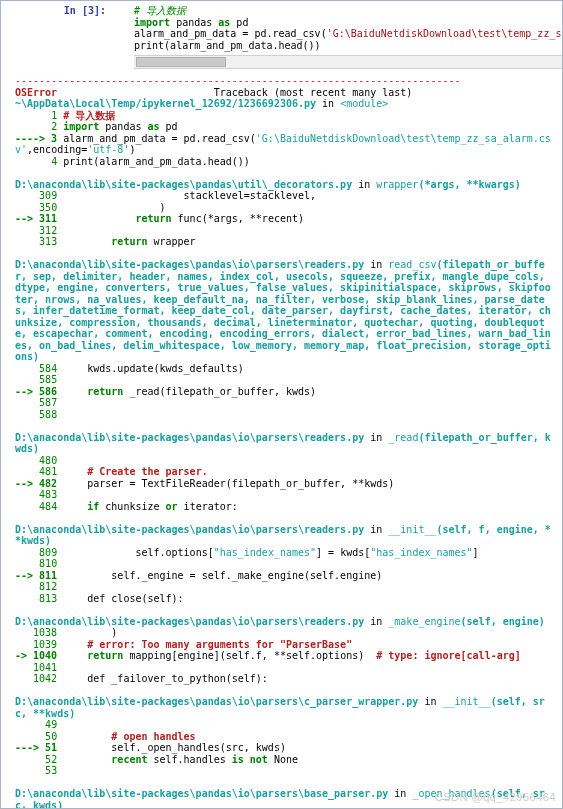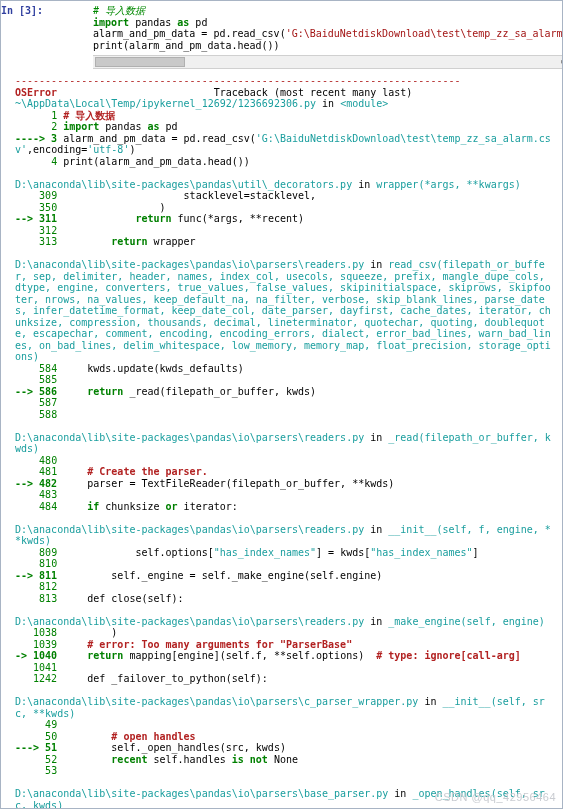--- a/index.html
+++ b/index.html
@@ -1,32 +1,32 @@
 <!DOCTYPE html>
 <html><head>
 <meta charset="utf-8">
 <style>
   body { margin:0; padding:0; font-family:"Consolas","Menlo","DejaVu Sans Mono",monospace; font-size:10px; line-height:1.15; background:#fff;}
   .page { width:563px; height:809px; border:1px solid #a8b4c4; box-sizing:border-box; overflow:hidden; position:relative;}
   .cell { display:flex; }
-  .prompt { flex:0 0 72px; padding:4px 8px 0 0; text-align:left; box-sizing:border-box;}
+  .prompt { flex:0 0 72px; padding:4px 8px 0 0; text-align:right; box-sizing:border-box;margin-left:41px;}
   .prompt span { color:#303F9F; font-weight:bold;}
   .codewrap { flex:1; padding-top:4px;margin-left:20px; }
   .scrollbox { overflow-x:hidden; padding-bottom:2px;}
   .hbar { height:12px; background:#f0f0f0; border:1px solid #d0d0d0; border-left:none; border-right:none; position:relative; margin:2px 0 6px 0;}
   .hbar .thumb { position:absolute; left:2px; top:1px; height:8px; width:88px; background:#c9c9c9; border:1px solid #b0b0b0;}
   .hbar .arrow { position:absolute; top:0; width:12px; height:10px; color:#888; font-size:9px; text-align:center;}
   .hbar .arrow.l{left:-1px}.hbar .arrow.r{right:-1px}
   .out { padding:0 6px 4px 14px; font-family:"Consolas","Menlo",monospace; }
   .pre { white-space:pre; }
   .prew{ white-space:pre-wrap; word-break:break-all;}
   .c-green{color:#008000;font-weight:bold;}
   .c-greenp{color:#008000;}
   .c-cyan{color:#1a9e9e;}
-  .c-cyanb{color:#1a9e9e;font-weight:normal;}
+  .c-cyanb{color:#1a9e9e;font-weight:bold;}
   .c-red{color:#b22222;}
   .c-redb{color:#b22222;font-weight:bold;text-align:right;}
   .c-str{color:#a31515;}
   .c-comm{color:#008800;font-style:italic;}
   .watermark{ position:absolute; right:6px; bottom:4px; color:#c9ccd1; font-size:11px; font-family:Arial,sans-serif; letter-spacing:0.5px;}
 </style>
 </head>
 <body>
 
 <div class="page">
@@ -80,21 +80,21 @@
 <span class="c-greenp">    810</span>
 <span class="c-green">--&gt; 811</span><span>         self._engine = self._make_engine(self.engine)</span>
 <span class="c-greenp">    812</span>
 <span class="c-greenp">    813</span><span>     def close(self):</span>
 
 <span class="c-cyanb">D:\anaconda\lib\site-packages\pandas\io\parsers\readers.py</span><span> in </span><span class="c-cyan">_make_engine</span><span class="c-cyanb">(self, engine)</span>
 <span class="c-greenp">   1038</span><span>         )</span>
 <span class="c-greenp">   1039</span><span class="c-redb">     # error: Too many arguments for "ParserBase"</span>
 <span class="c-green">-&gt; 1040</span><span>     </span><span class="c-green">return</span><span> mapping[engine](self.f, **self.options)  </span><span class="c-redb"># type: ignore[call-arg]</span>
 <span class="c-greenp">   1041</span>
-<span class="c-greenp">   1242</span><span>     def _failover_to_python(self):</span>
+<span class="c-greenp">   1042</span><span>     def _failover_to_python(self):</span>
 
 <span class="c-cyanb">D:\anaconda\lib\site-packages\pandas\io\parsers\c_parser_wrapper.py</span><span> in </span><span class="c-cyan">__init__</span><span class="c-cyanb">(self, src, **kwds)</span>
 <span class="c-greenp">     49</span>
 <span class="c-greenp">     50</span><span class="c-redb">         # open handles</span>
 <span class="c-green">---&gt; 51</span><span>         self._open_handles(src, kwds)</span>
 <span class="c-greenp">     52</span><span>         </span><span class="c-green">recent</span><span> self.handles </span><span class="c-green">is not</span><span> None</span>
 <span class="c-greenp">     53</span>
 
 <span class="c-cyanb">D:\anaconda\lib\site-packages\pandas\io\parsers\base_parser.py</span><span> in </span><span class="c-cyan">_open_handles</span><span class="c-cyanb">(self, src, kwds)</span>
 

